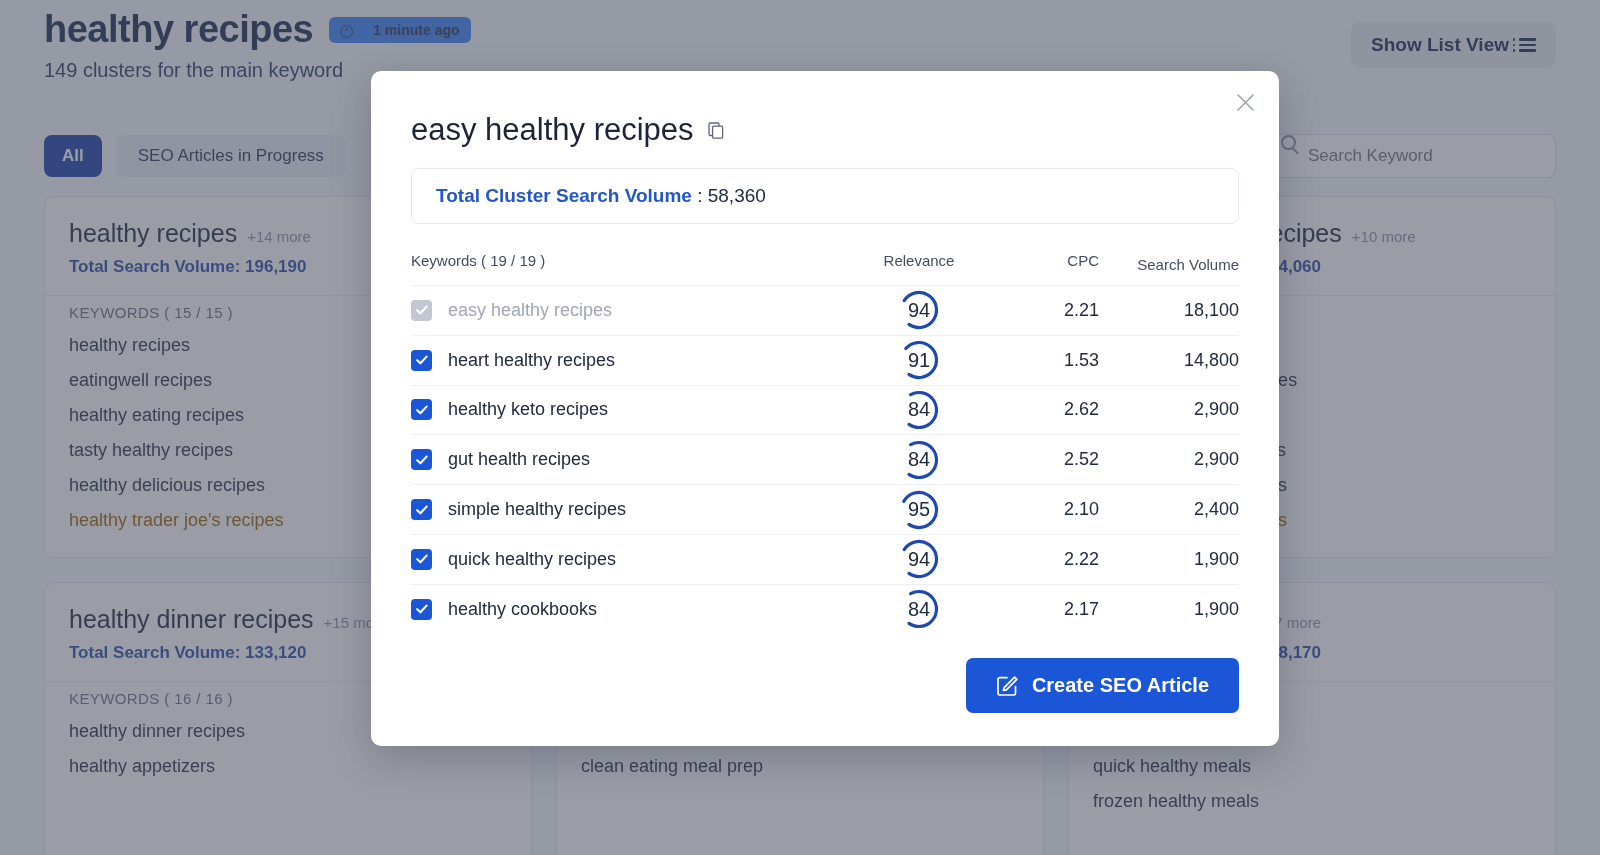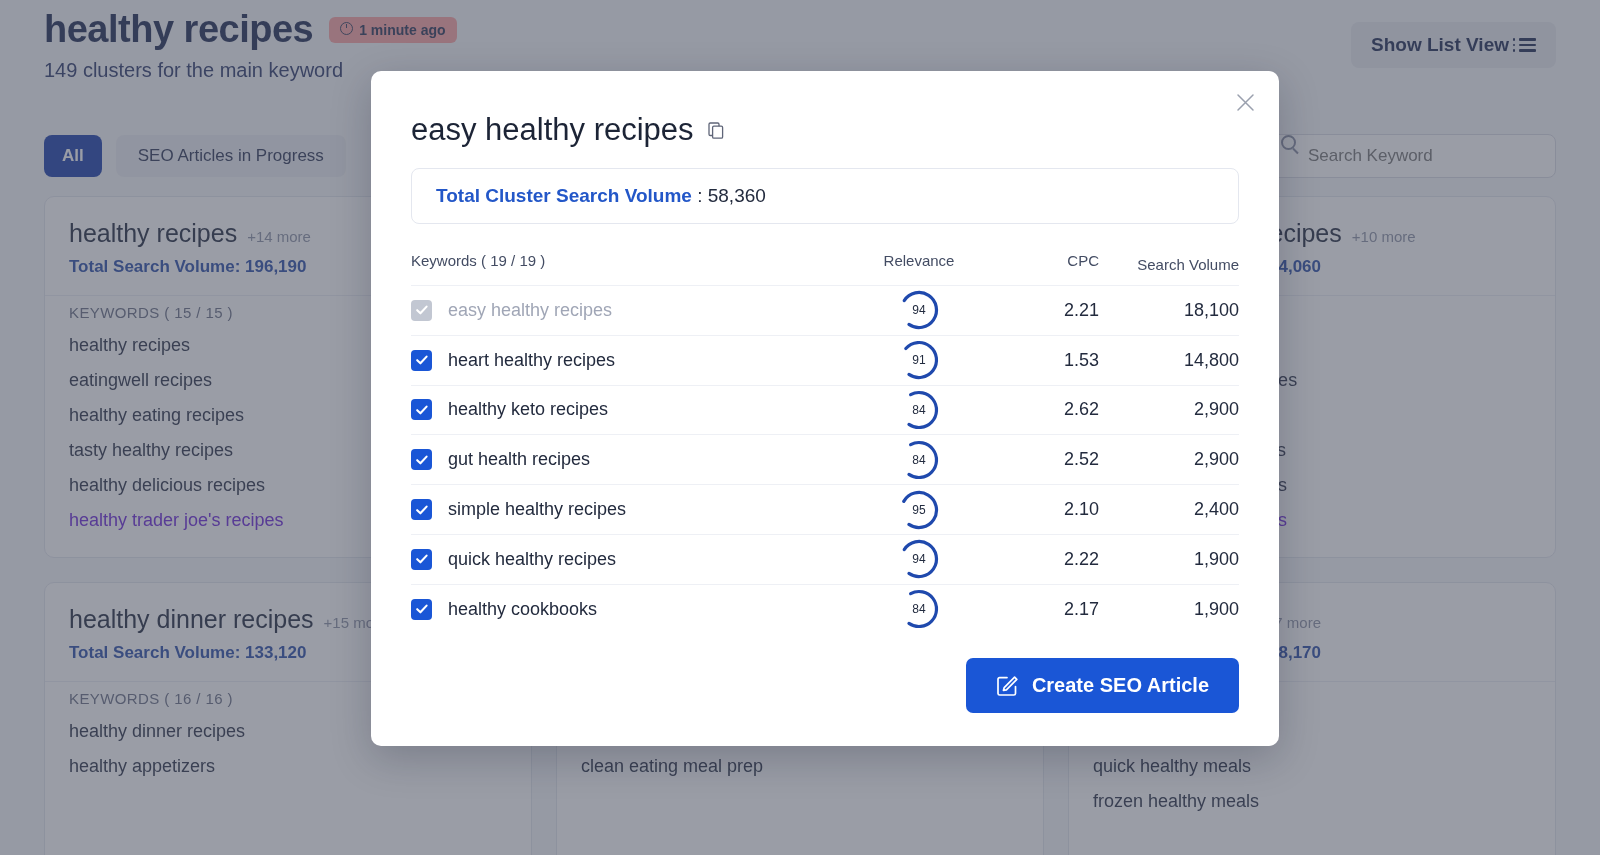--- a/index.html
+++ b/index.html
@@ -26,22 +26,22 @@
     position: absolute;
     left: 44px; top: 0px;
     width: 1512px; height: 108px;
   }
   .title-row { display: flex; align-items: center; gap: 16px; padding-top: 8px; }
   .page-title {
     font-size: 38px; font-weight: bold; color: #1e2a52;
     letter-spacing: -0.5px;
   }
   .time-chip {
-    display: inline-flex; align-items: flex-start; gap: 6px;
-    background: #fca5a5; color: #2c3557;
+    display: inline-flex; align-items: flex-end; gap: 20px;
+    background: #3b82f6; color: #2c3557;
     border-radius: 6px; padding: 5px 11px;
     font-size: 14px; font-weight: bold;
   }
   .clock-icon {
     width: 13px; height: 13px; border: 1.6px solid #39415f;
     border-radius: 50%; position: relative; display: inline-block;
   }
   .clock-icon::after {
     content: ""; position: absolute; left: 4.6px; top: 1.6px;
     width: 1.4px; height: 4.4px; background: #39415f;
@@ -135,21 +135,21 @@
     min-height: 362px;
   }
   .card-head { display: flex; align-items: baseline; gap: 10px; }
   .card-title { font-size: 25px; color: #222a3f; }
   .card-more { font-size: 15px; color: #8d93a6; }
   .card-vol { margin-top: 9px; font-size: 17px; color: #2b4ea8; font-weight: bold; }
   .card-divider { margin: 18px -24px 0 -24px; height: 1px; background: #eceef3; }
   .kw-head { margin-top: 8px; font-size: 15px; color: #6a7086; letter-spacing: 0.4px; }
   .kw-list { margin-top: 14px; display: flex; flex-direction: column; gap: 14px; }
   .kw { font-size: 18px; color: #2b3247; }
-  .kw.muted { color: #6d28d9; }
+  .kw.muted { color: #a16207; }
 
   
   .dimmer {
     position: absolute; inset: 0;
     background: rgba(71,76,92,0.55);
     z-index: 50;
   }
 
   
   .modal {
@@ -219,21 +219,21 @@
   .cb.disabled { background: #c2c7d2; }
   .cb svg { display: block; }
   .kw-text { font-size: 18px; color: #232b3e; }
   .kw-text.disabled { color: #a0a6b6; }
   .td-rel { width: 120px; display: flex; justify-content: center; }
   .gauge { position: relative; width: 46px; height: 46px; }
   .gauge svg { display: block; }
   .gauge span {
     position: absolute; inset: 0;
     display: flex; align-items: center; justify-content: center;
-    font-size: 12px; color: #222b3f;
+    font-size: 20px; color: #222b3f;
   }
   .td-cpc { width: 120px; text-align: right; font-size: 18px; color: #232b3e; }
   .td-vol { width: 140px; text-align: right; font-size: 18px; color: #232b3e; }
 
   .modal-footer {
     padding: 0 40px 33px 40px;
     display: flex; justify-content: flex-end;
   }
   .create-btn {
     display: inline-flex; align-items: center; gap: 13px;

